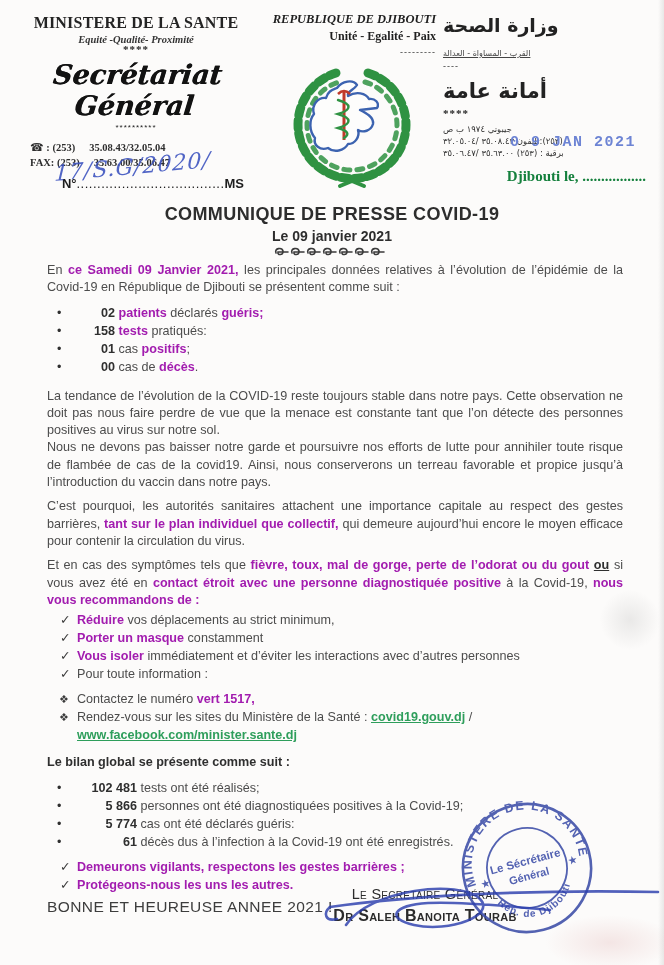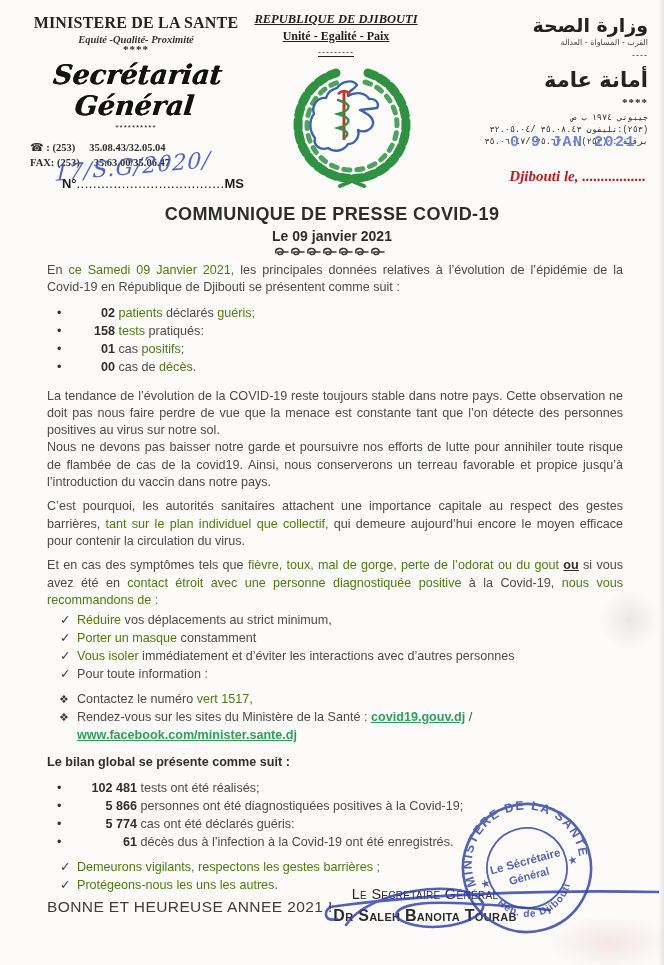--- a/index.html
+++ b/index.html
@@ -18,45 +18,45 @@
                   margin-top:6px; transform:skewX(-6deg); color:#121212; text-shadow:.4px 0 #121212; }
   .tiny-stars { font-size:8px; letter-spacing:1px; color:#222; margin-top:2px; }
   .contact { margin-top:8px; text-align:left; font-family:"Liberation Serif", serif; font-weight:bold; font-size:10.5px; color:#2e2e2e; line-height:15px; padding-left:2px; }
   .contact .ico { font-weight:normal; font-size:11px; }
   .contact .gap { display:inline-block; width:14px; }
   .ref-line { margin-top:6px; text-align:right; font-family:Liberation Sans, sans-serif; font-size:13px; color:#1d1d1d; font-weight:bold; white-space:nowrap; }
   .ref-dots { letter-spacing:.5px; font-weight:normal; }
   .handwriting { position:absolute; left:26px; top:140px; font-family:"DejaVu Serif", serif; font-style:italic;
                  font-size:22px; color:#3f55c0; transform:rotate(-5deg) skewX(-8deg); letter-spacing:1px; opacity:.9; }
   
-  .hdr-center { position:absolute; left:236px; top:12px; width:200px; text-align:center; color:#1f1f1f;text-decoration:underline; }
+  .hdr-center { position:absolute; left:236px; top:12px; width:200px; text-align:right; color:#1f1f1f; }
   .rep { font-family:"Liberation Serif", serif; font-style:italic; font-weight:bold; font-size:12.5px; }
   .unity { font-family:"Liberation Serif", serif; font-weight:bold; font-size:12px; margin-top:2px; }
   .dash-row { font-size:9px; letter-spacing:1px; color:#333; margin-top:3px; }
   .emblem { position:absolute; left:282px; top:56px; }
   
-  .hdr-right { position:absolute; right:16px; top:14px; width:205px; text-align:right; color:#222; }
+  .hdr-right { position:absolute; right:16px; top:14px; width:205px; text-align:left; color:#222; }
   .ar { direction:rtl; font-family:"DejaVu Sans", sans-serif; }
   .ar-big { font-size:19px; font-weight:bold; }
-  .ar-small { font-size:8px; color:#444; margin-top:2px; }
+  .ar-small { font-size:8px; color:#444; margin-top:13px;text-decoration:underline; }
   .ar-big2 { font-size:21px; font-weight:bold; margin-top:8px; }
-  .ar-contact { font-size:8.5px; color:#333; line-height:12px; margin-top:6px;font-family:Liberation Mono, monospace; }
+  .ar-contact { font-size:8.5px; color:#333; line-height:12px; margin-top:6px; }
   .date-stamp { position:absolute; right:28px; top:134px; font-family:"Liberation Mono", monospace;
                 font-weight:bold; font-size:15px; letter-spacing:1.5px; color:#6d84d4; white-space:nowrap; }
   .place-line { position:absolute; right:18px; top:168px; font-family:"Liberation Serif", serif; font-weight:bold;
-                font-size:15px; color:#b91c1c; white-space:nowrap;font-style:italic; }
+                font-size:15px; color:#15803d; white-space:nowrap; }
   
   .title-block { position:absolute; left:0; top:204px; width:100%; text-align:center; color:#2d2d2d; }
   .doc-title { font-size:18px; font-weight:bold; letter-spacing:.4px; }
   .doc-date { font-size:14px; font-weight:bold; margin-top:3px; }
   .ornament { margin-top:2px; }
   
   .body { position:absolute; left:47px; top:262px; width:576px; font-size:12.6px; line-height:17.3px; color:#4c4c4c; }
   .body p { text-align:justify; margin-bottom:7px; }
-  b, .b { font-weight:normal; color:#4d7c0f; }
+  b, .b { font-weight:bold; color:#a21caf; }
   .bu { font-weight:bold; color:#2f2f2f; text-decoration:underline; }
   ul { list-style:none; margin-bottom:7px; }
   li { line-height:18px; }
   .blt { display:inline-block; width:40px; padding-left:10px; color:#2f2f2f; }
   .blt-chk { display:inline-block; width:30px; padding-left:13px; color:#3a3a3a; }
   .blt-dia { display:inline-block; width:30px; padding-left:12px; color:#3a3a3a; font-size:11px; }
   .num { display:inline-block; min-width:28px; text-align:right; font-weight:bold; color:#2f2f2f; }
   .numw { display:inline-block; min-width:50px; text-align:right; font-weight:bold; color:#2f2f2f; }
   .wrap-indent { padding-left:30px; text-indent:0; }
   .lnk { color:#2e9e5b; font-weight:bold; text-decoration:underline; cursor:pointer; }

